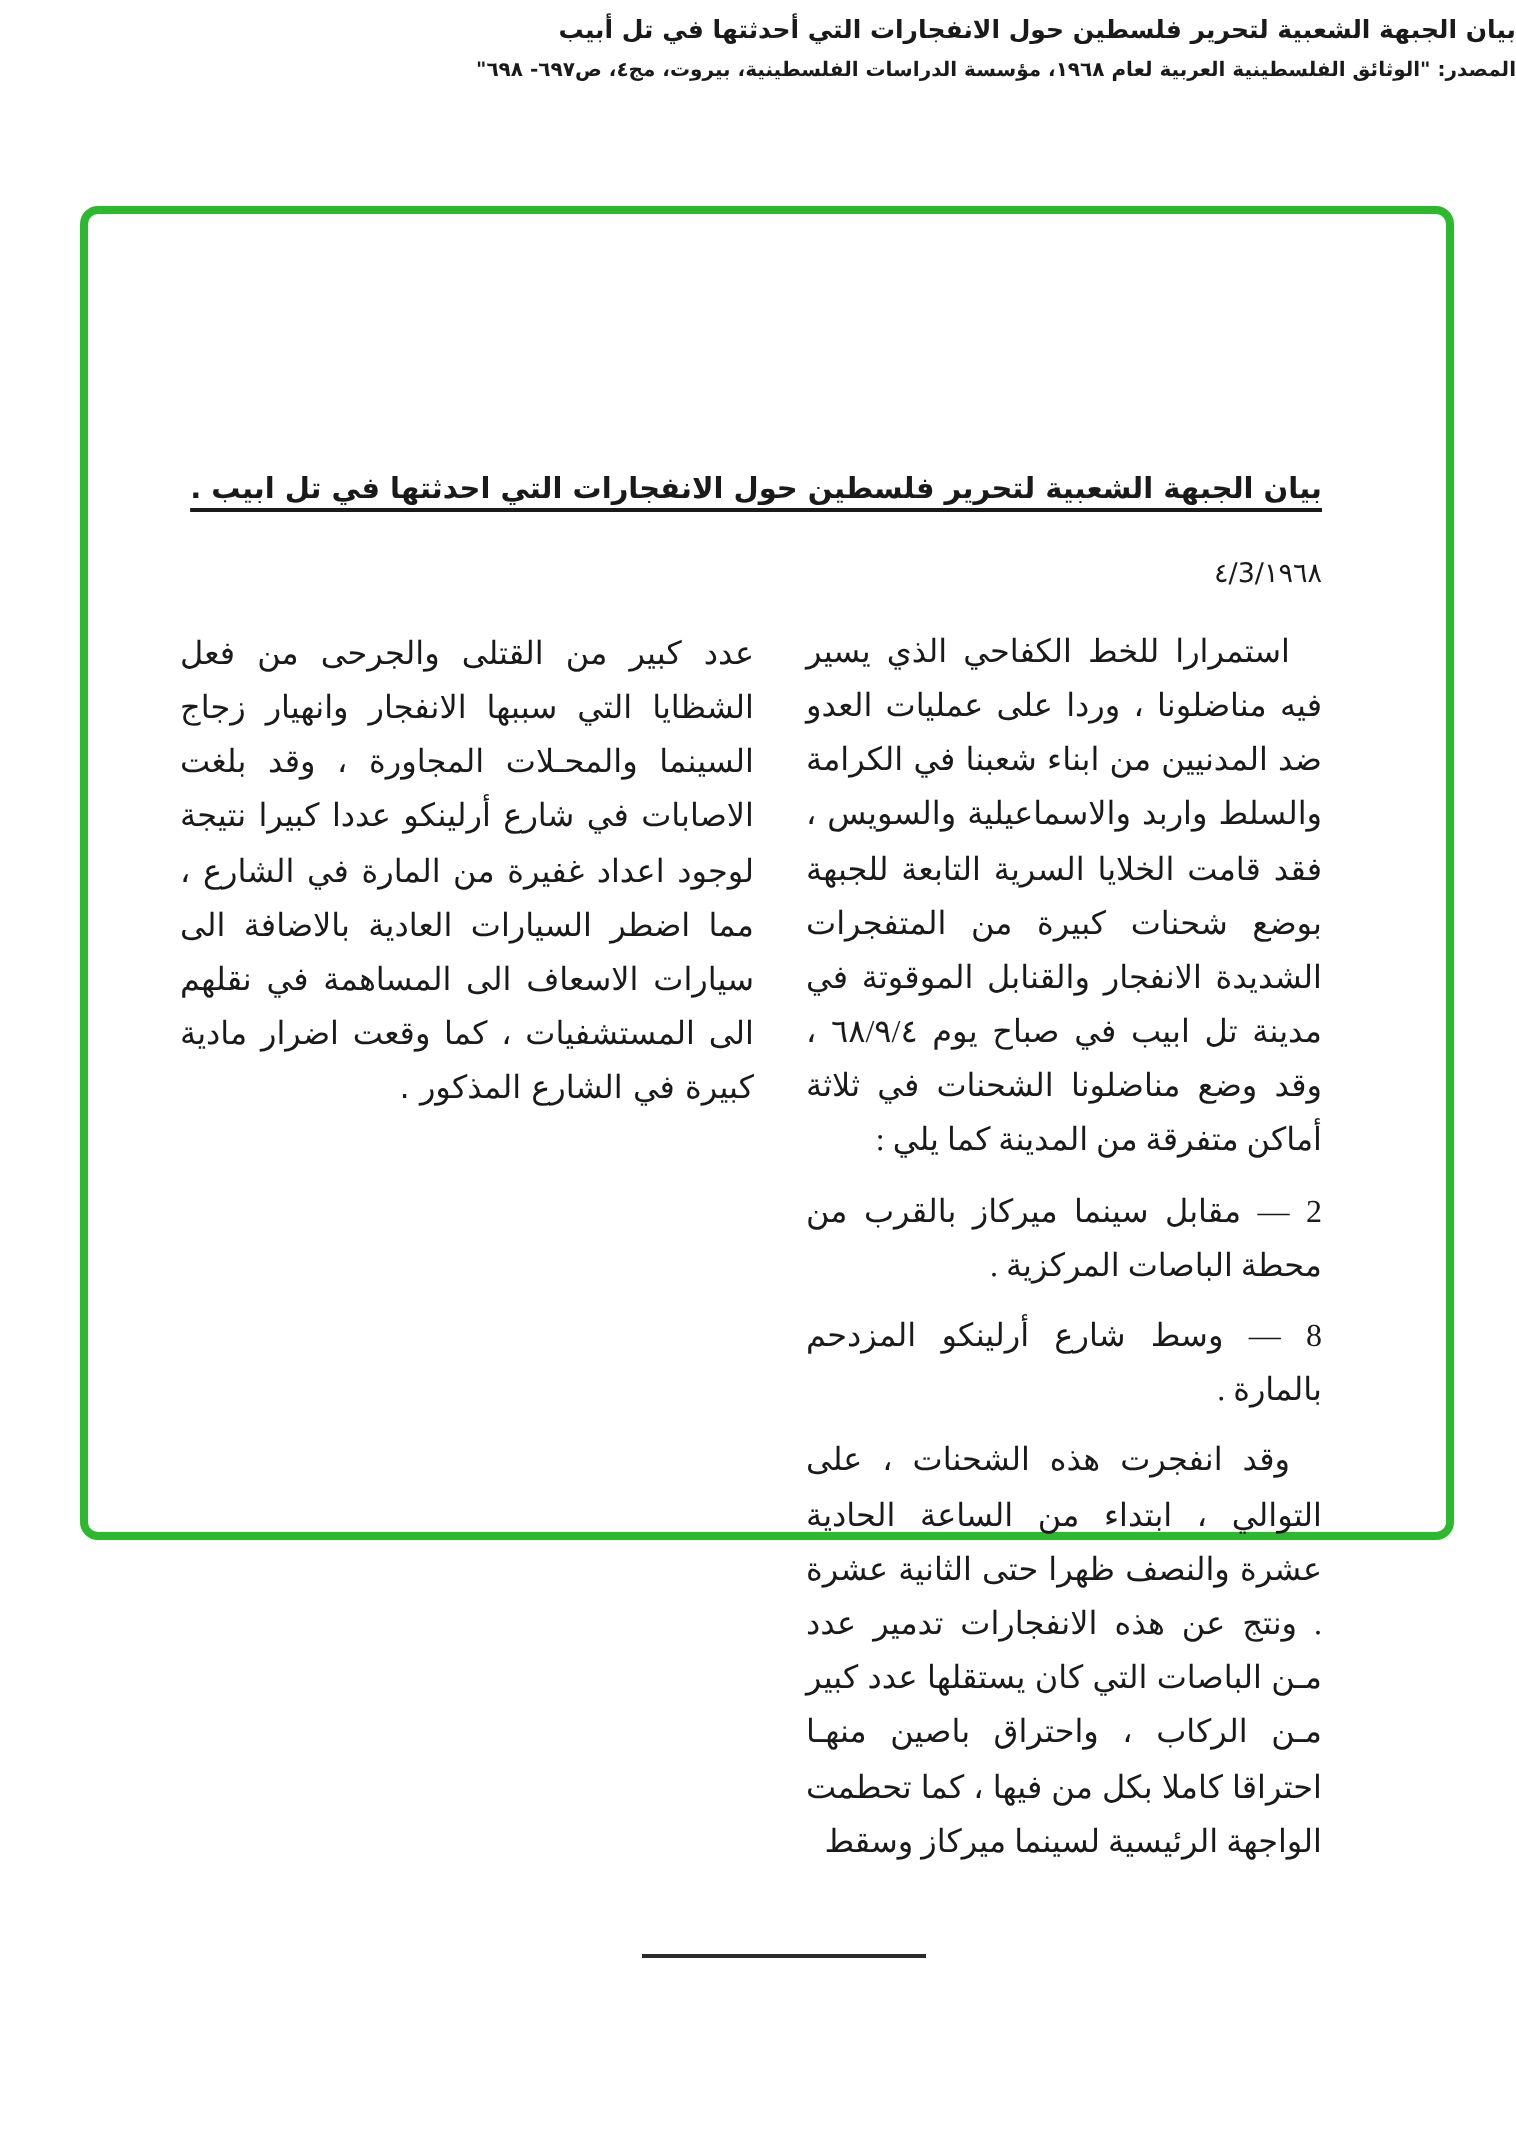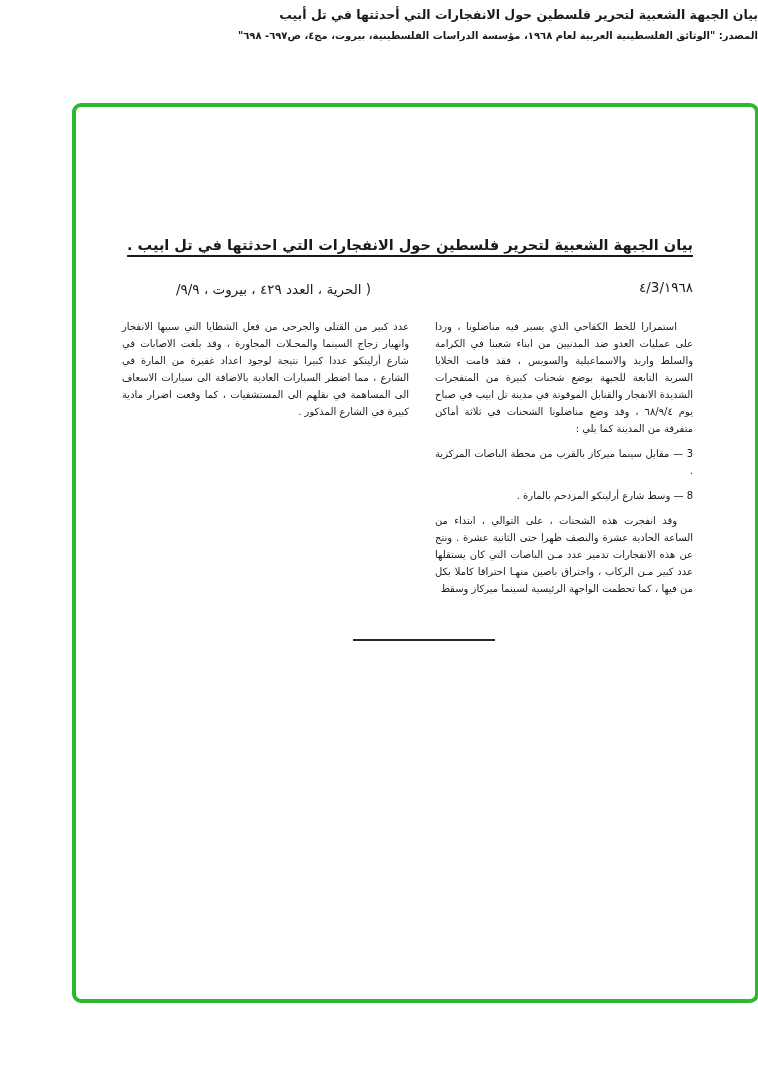--- a/index.html
+++ b/index.html
@@ -9,39 +9,39 @@
     font-family:"DejaVu Sans", sans-serif; color:#1a1a1a;
   }
 
   
   .top-header { position:absolute; top:7px; left:0; width:758px; text-align:right; direction:rtl; }
   .header-title { font-size:12.5px; font-weight:700; letter-spacing:0; }
   .header-source { font-size:10px; font-weight:700; margin-top:8px; }
 
   
   .green-box {
-    position:absolute; left:40px; top:103px; width:687px; height:900px;
-    border:4px solid #000000; border-radius:9px; background:#ffffff;margin-left:32px;
+    position:absolute; left:40px; top:103px; width:687px; height:667px;
+    border:4px solid #000000; border-radius:9px; background:#ffffff;
   }
 
   .doc { direction:rtl; padding:128px 62px 0 42px; }
 
   .doc-title {
     font-size:14.5px; font-weight:700; text-align:right;
     text-decoration:underline; text-underline-offset:5px; text-decoration-thickness:1.5px;
     line-height:1.5;
   }
 
   .meta-row { display:flex; justify-content:space-between; align-items:flex-start; margin-top:22px; font-size:13.5px; }
   .doc-date { white-space:nowrap; }
   .doc-citation { text-align:center; margin-left:58px; line-height:1.55; }
 
   .columns { display:flex; gap:26px; margin-top:18px; }
-  .col { text-align:justify; font-size:10px; line-height:1.7; }
-  .col-right { width:258px; }
+  .col { text-align:justify; font-size:16px; line-height:1.7; }
+  .col-right { width:258px;font-family:Liberation Serif, serif; }
   .col-left  { width:287px; }
   .col p { margin:0 0 8px 0; }
   .col p.indent { text-indent:16px; }
 
   .bottom-rule {
     width:142px; border-top:2px solid #2a2a2a;
     margin:34px auto 0; transform:translateX(18px);
   }
 </style>
 </head>
@@ -53,28 +53,27 @@
 </header>
 
 <div class="green-box" style="border-color: rgb(45, 185, 45);">
   <div class="doc">
 
     <h1 class="doc-title">بيان الجبهة الشعبية لتحرير فلسطين حول الانفجارات التي احدثتها في تل ابيب .</h1>
 
     <div class="meta-row">
       <div class="doc-date">١٩٦٨/3/٤</div>
       <div class="doc-citation">
-        <div>( الحرية ، العدد ٤٢٩ ، بيروت ، ٩/٩/</div>
       </div>
     </div>
 
     <div class="columns">
       <div class="col col-right">
           <p class="indent">استمرارا للخط الكفاحي الذي يسير فيه مناضلونا ، وردا على عمليات العدو ضد المدنيين من ابناء شعبنا في الكرامة والسلط واربد والاسماعيلية والسويس ، فقد قامت الخلايا السرية التابعة للجبهة بوضع شحنات كبيرة من المتفجرات الشديدة الانفجار والقنابل الموقوتة في مدينة تل ابيب في صباح يوم ٦٨/٩/٤ ، وقد وضع مناضلونا الشحنات في ثلاثة أماكن متفرقة من المدينة كما يلي :</p>
-          <p>3 — مقابل سينما ميركاز بالقرب من محطة الباصات المركزية .</p>
+          <p>2 — مقابل سينما ميركاز بالقرب من محطة الباصات المركزية .</p>
           <p>8 — وسط شارع أرلينكو المزدحم بالمارة .</p>
           <p class="indent">وقد انفجرت هذه الشحنات ، على التوالي ، ابتداء من الساعة الحادية عشرة والنصف ظهرا حتى الثانية عشرة . ونتج عن هذه الانفجارات تدمير عدد مـن الباصات التي كان يستقلها عدد كبير مـن الركاب ، واحتراق باصين منهـا احتراقا كاملا بكل من فيها ، كما تحطمت الواجهة الرئيسية لسينما ميركاز وسقط</p>
         </div>
       <div class="col col-left">
           <p>عدد كبير من القتلى والجرحى من فعل الشظايا التي سببها الانفجار وانهيار زجاج السينما والمحـلات المجاورة ، وقد بلغت الاصابات في شارع أرلينكو عددا كبيرا نتيجة لوجود اعداد غفيرة من المارة في الشارع ، مما اضطر السيارات العادية بالاضافة الى سيارات الاسعاف الى المساهمة في نقلهم الى المستشفيات ، كما وقعت اضرار مادية كبيرة في الشارع المذكور .</p>
         </div>
     </div>
 
     <div class="bottom-rule"></div>
 

